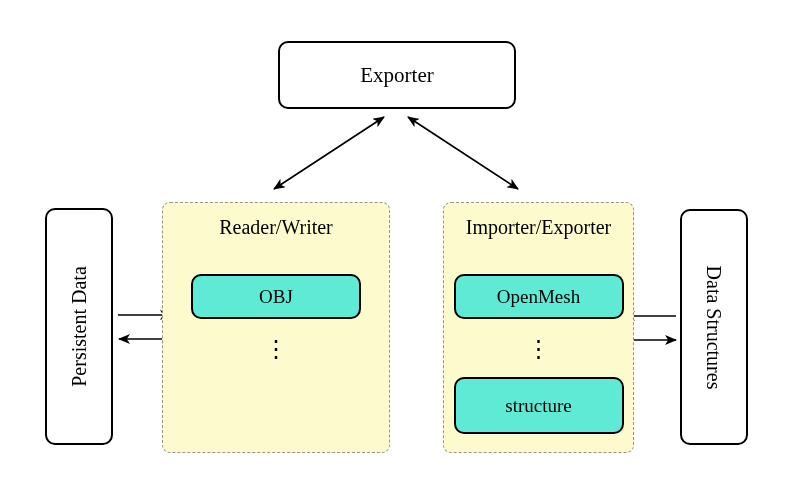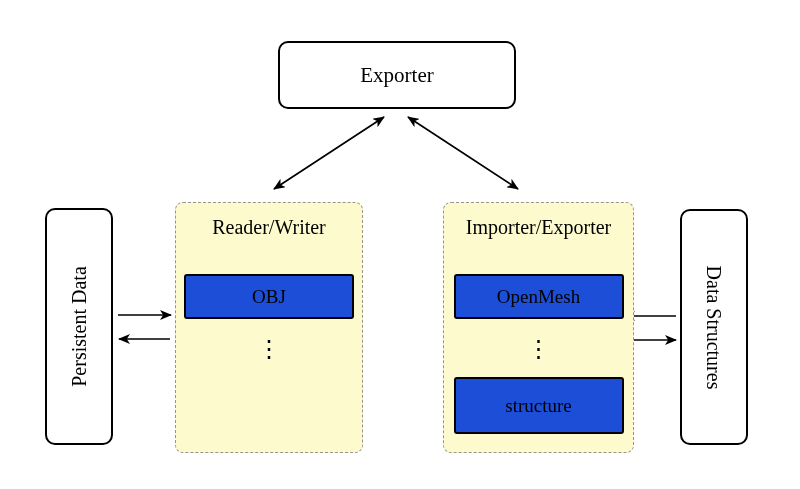--- a/index.html
+++ b/index.html
@@ -43,38 +43,38 @@
   }
   .panel {
     position: absolute;
     top: 202px;
     height: 251px;
     background: #FDFACD;
     border: 1.6px dashed #949494;
     border-radius: 8px;
     box-sizing: border-box;
   }
-  .panel-left  { left: 175px; width: 188px; padding-left: 21px; }
+  .panel-left  { left: 162px; width: 228px; padding-left: 21px; }
   .panel-right { left: 443px; width: 191px; }
   .panel-title {
     position: absolute;
     top: 13px;
     left: 0;
     width: 100%;
     text-align: center;
     font-size: 20px;
   }
   .inner-box {
     position: absolute;
     left: 50%;
     transform: translateX(-50%);
     width: 170px;
-    background: #1d4ed8;
+    background: #5eead4;
     border: 2.5px solid #000000;
-    border-radius: 3px;
+    border-radius: 10px;
     box-sizing: border-box;
     display: flex;
     flex-direction: column;
     align-items: center;
     justify-content: center;
     font-size: 19px;
     line-height: 23px;
     text-align: center;
   }
   .inner-top { top: 71px; height: 45px; }

